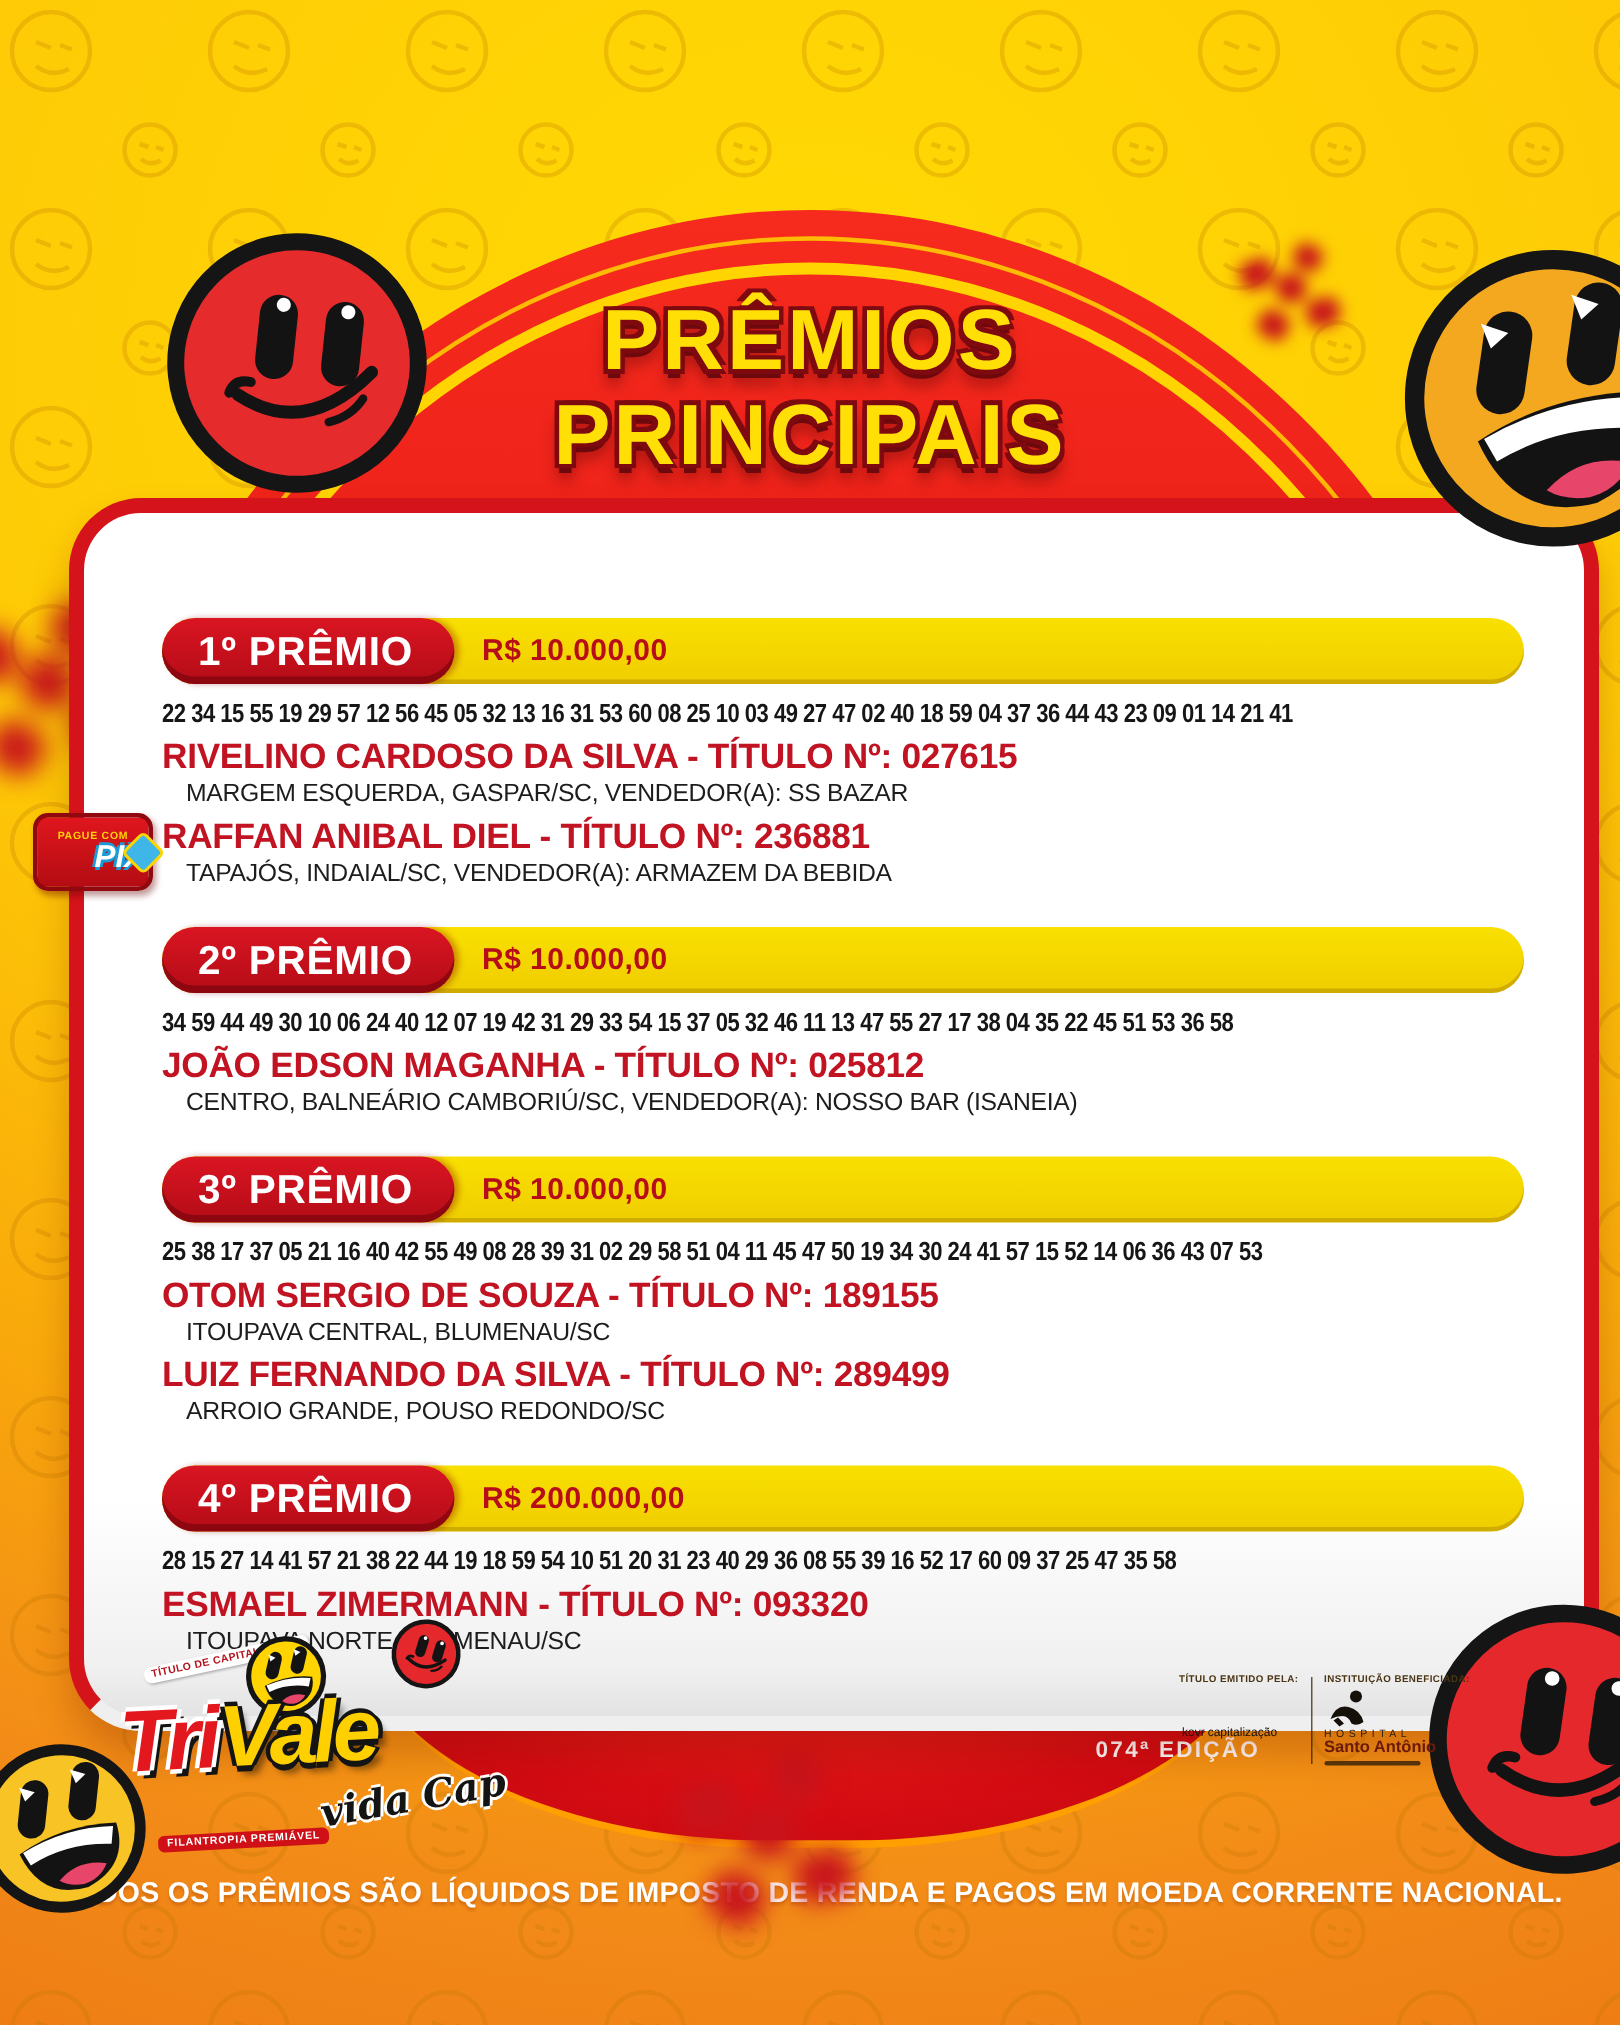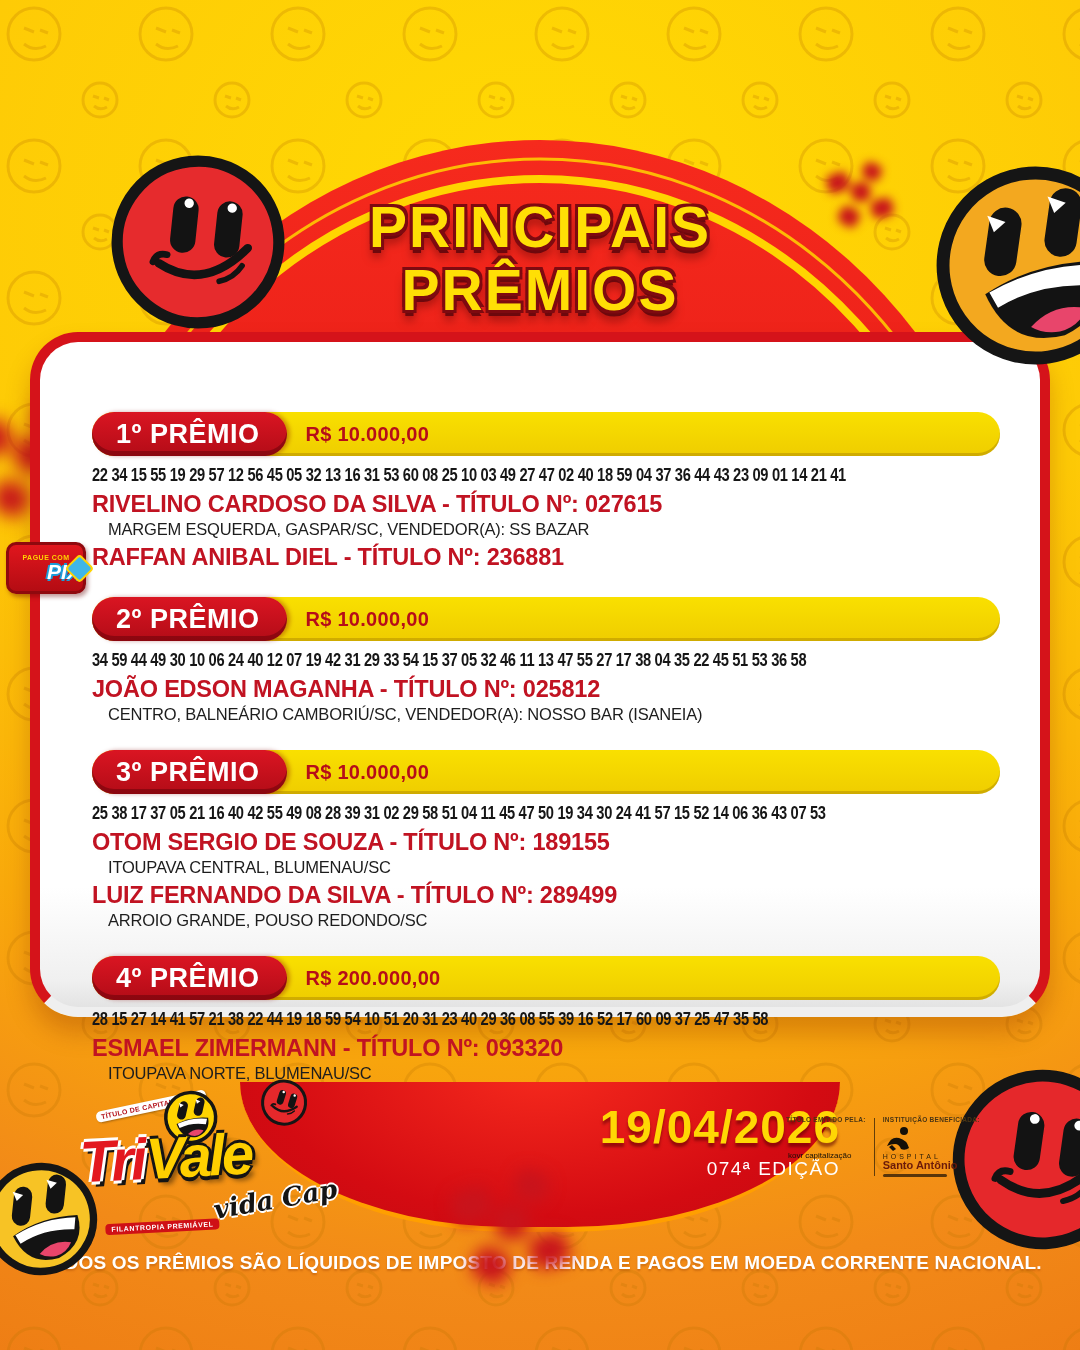--- a/index.html
+++ b/index.html
@@ -15,21 +15,21 @@
     position:absolute;left:0;right:0;top:196px;z-index:3;text-align:center;
     font-weight:bold;color:#ffdf05;letter-spacing:2px;line-height:1.1;
   }
   .header-title .line{
     display:block;font-size:57px;
     text-shadow:-3px -3px 0 #7e0a10,3px -3px 0 #7e0a10,-3px 3px 0 #7e0a10,3px 3px 0 #7e0a10,
                 0 6px 0 #6d080d,0 10px 10px rgba(70,0,0,.5);
   }
   
   .card{
-    position:absolute;left:30px;top:332px;width:1020px;height:685px;z-index:4;
+    position:absolute;left:46px;top:332px;width:1020px;height:822px;z-index:4;
     box-sizing:border-box;border:10px solid #d5131a;border-bottom-color:#efefef;
     border-radius:48px;
     background:linear-gradient(180deg,#ffffff 0%,#ffffff 82%,#f0f0f0 96%,#e3e3e3 100%);
     box-shadow:0 16px 24px rgba(120,20,0,.25);
     padding:70px 40px 0 52px;
   }
   .section{margin-bottom:26px;}
   .bar{
     height:44px;border-radius:24px;display:flex;align-items:center;
     background:linear-gradient(180deg,#f9e000 0%,#efcd00 100%);
@@ -71,21 +71,21 @@
   .date-band{
     position:absolute;left:240px;top:1082px;width:600px;height:150px;z-index:3;
     border-radius:0 0 300px 300px / 0 0 165px 165px;
     background:radial-gradient(at 50% -10%, #f62a1d 0%, #d40b12 65%, #c10910 100%);
     border-bottom:5px solid #ff9f00;text-align:right;box-sizing:border-box;padding-top:18px;
   }
   .date-band .date{
     font-size:46px;font-weight:bold;color:#ffd704;letter-spacing:1px;
     text-shadow:0 4px 3px rgba(90,0,0,.55);
   }
-  .date-band .edition{margin-top:4px;font-size:19px;font-weight:normal;color:#ffffff;letter-spacing:1.5px;}
+  .date-band .edition{margin-top:4px;font-size:15px;font-weight:bold;color:#ffffff;letter-spacing:1.5px;}
   .footer-note{
     position:absolute;left:0;right:0;top:1252px;z-index:3;text-align:center;
     font-size:19px;font-weight:bold;color:#ffffff;letter-spacing:.2px;
     text-shadow:0 2px 2px rgba(150,60,0,.35);
   }
   
   .trivale{position:absolute;left:72px;top:1096px;width:260px;height:130px;z-index:5;transform:rotate(-3deg);}
   .tv-tag-top{
     position:absolute;left:26px;top:2px;background:#ffffff;border-radius:5px;padding:2px 5px;
     font-size:7px;font-weight:bold;color:#b3121c;transform:rotate(-9deg);letter-spacing:.3px;
@@ -184,22 +184,22 @@
         <stop offset="0" stop-color="#f62a1d"></stop>
         <stop offset="1" stop-color="#cf060e"></stop>
       </linearGradient>
     </defs>
     <ellipse cx="540" cy="670" rx="487" ry="530" fill="url(#archGrad)"></ellipse>
     <ellipse cx="540" cy="670" rx="468" ry="511" fill="none" stroke="#ffd400" stroke-width="3" opacity=".85"></ellipse>
     <ellipse cx="540" cy="670" rx="448" ry="491" fill="none" stroke="#ffd400" stroke-width="8"></ellipse>
   </svg>
 
   <div class="header-title">
+    <span class="line">PRÊMIOS</span>
     <span class="line">PRINCIPAIS</span>
-    <span class="line">PRÊMIOS</span>
   </div>
 
   <svg class="confetti" width="150" height="150" style="left:-40px;top:395px;filter:blur(9px);">
       <use href="#confetti-cluster" width="150" height="150"></use>
     </svg>
   <svg class="confetti" width="85" height="85" style="left:820px;top:158px;filter:blur(5px);">
       <use href="#confetti-cluster" width="85" height="85"></use>
     </svg>
   <svg class="confetti" width="150" height="150" style="left:440px;top:1162px;filter:blur(8px);z-index:4;">
       <use href="#confetti-cluster" width="150" height="150"></use>
@@ -230,20 +230,21 @@
         <div class="winner">RIVELINO CARDOSO DA SILVA - TÍTULO Nº: 027615</div>
         <div class="loc">MARGEM ESQUERDA, GASPAR/SC, VENDEDOR(A): SS BAZAR</div>
       </div>
       <div class="winner-row">
         <div class="pix-badge">
           <span class="pay">PAGUE COM</span>
           <span class="pix">PIX</span>
           <span class="diamond"></span>
         </div>
         <div class="winner">RAFFAN ANIBAL DIEL - TÍTULO Nº: 236881</div>
+        <div class="loc">TAPAJÓS, INDAIAL/SC, VENDEDOR(A): ARMAZEM DA BEBIDA</div>
       </div>
     </div>
 
     <div class="section">
       <div class="bar">
         <span class="pill">2º PRÊMIO</span>
         <span class="value">R$ 10.000,00</span>
       </div>
       <div class="numbers">34 59 44 49 30 10 06 24 40 12 07 19 42 31 29 33 54 15 37 05 32 46 11 13 47 55 27 17 38 04 35 22 45 51 53 36 58</div>
       <div class="winner-row">

